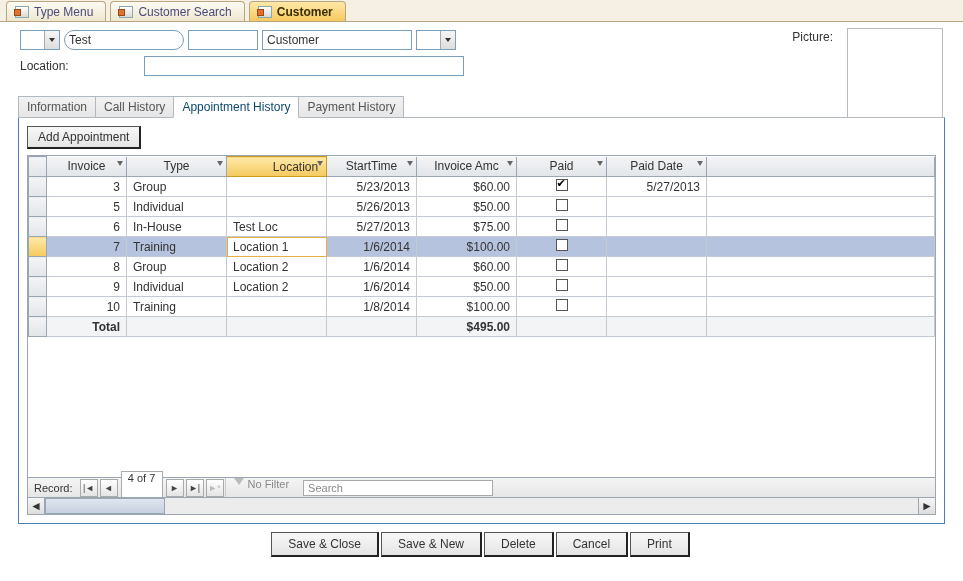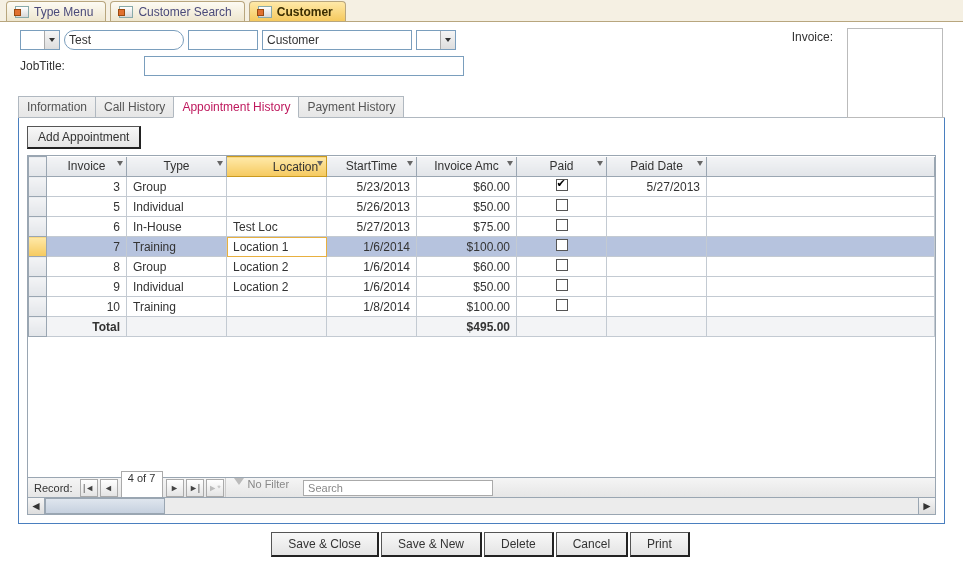--- a/index.html
+++ b/index.html
@@ -110,21 +110,21 @@
     border: 1px solid #b0b8c0;
     border-bottom: none;
     background: linear-gradient(#f2f2f2,#e6e6e6);
     color: #555;
     margin-right: -1px;
     cursor: pointer;
     font-size: 12px;
   }
   .detail-tab.active {
     background: #fff;
-    color: #be185d;
+    color: #0c4a6e;
     position: relative;
     top: 1px;
     border-bottom: 1px solid #fff;
   }
 
   .detail-panel {
     margin: 0 18px 0 18px;
     border: 1px solid #4a7fbf;
     border-top: none;
     padding: 8px;
@@ -293,24 +293,24 @@
         <div class="combo-arrow"></div>
       </div>
     <div class="field-box w120">Test</div>
     <div class="field-box w70"></div>
     <div class="field-box w150">Customer</div>
     <div class="combo-small">
         <div class="combo-arrow"></div>
       </div>
   </div>
   <div class="form-row">
-    <span class="job-label">JobTitle:</span>
+    <span class="job-label">Location:</span>
     <div class="field-box w320"></div>
   </div>
-  <div class="picture-label">Invoice:</div>
+  <div class="picture-label">Picture:</div>
   <div class="picture-box"></div>
 </div>
 
 <div class="detail-tabs">
     <div class="detail-tab">Information</div>
     <div class="detail-tab">Call History</div>
     <div class="detail-tab active">Appointment History</div>
     <div class="detail-tab">Payment History</div>
   </div>
 

